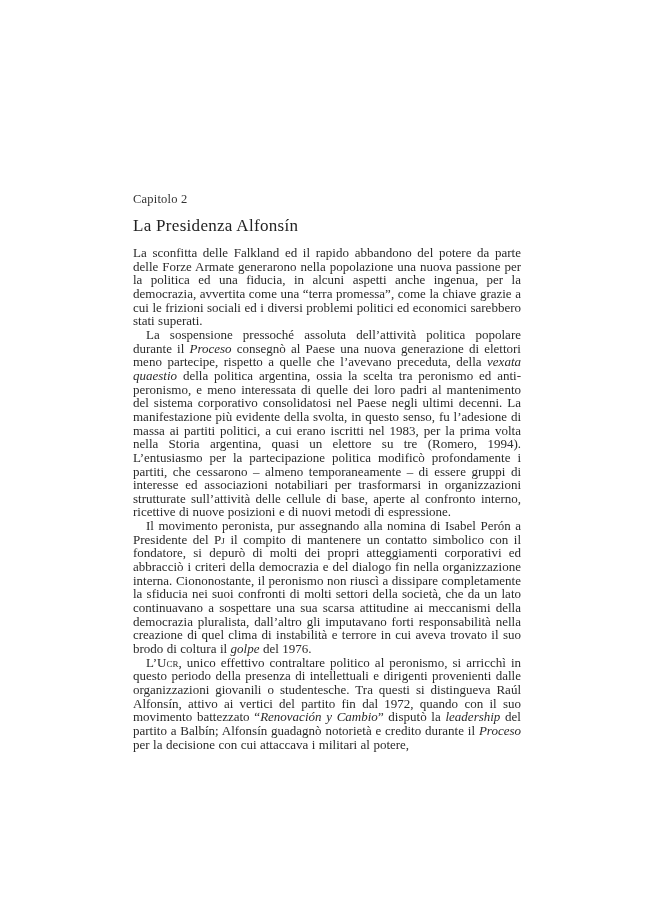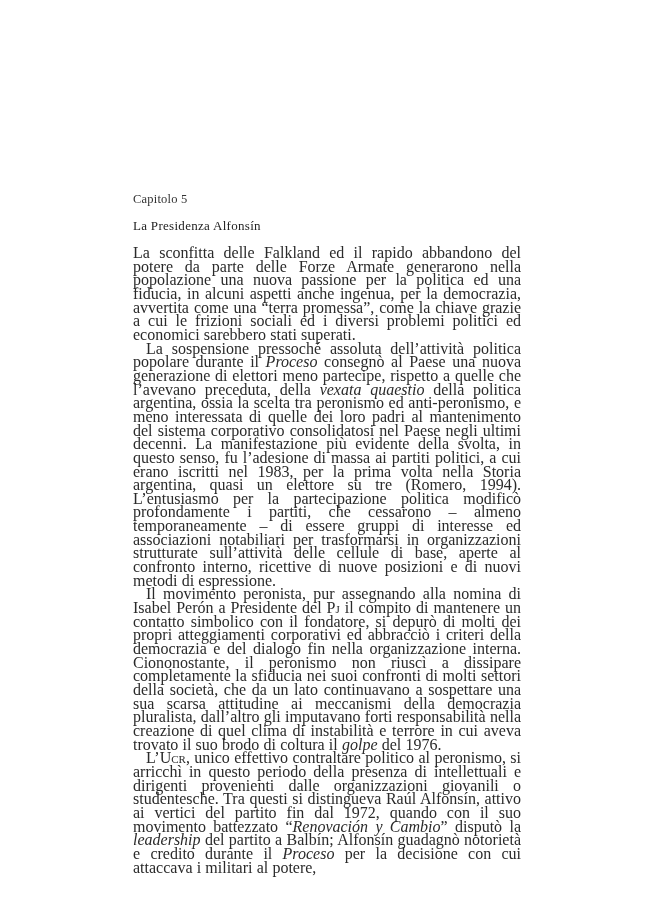--- a/index.html
+++ b/index.html
@@ -22,38 +22,38 @@
     top: 193px;
     width: 388px;
   }
   .kicker {
     font-size: 12.5px;
     line-height: 13px;
     letter-spacing: 0.2px;
     color: #333333;
   }
   .title {
-    font-size: 13px;
+    font-size: 17px;
     line-height: 21px;
     font-weight: normal;
     letter-spacing: 0.3px;
     margin: 9px 0 0 0;
     color: #222222;
   }
   .section {
     font-size: 13px;
     line-height: 15px;
     font-weight: normal;
     font-style: italic;
     margin: 61px 0 0 0;
     color: #2a2a2a;
   }
   .body {
     margin-top: 10px;
-    font-size: 16px;
+    font-size: 13px;
     line-height: 13.65px;
     text-align: justify;
     hyphens: auto;
     -webkit-hyphens: auto;
     word-spacing: 0.2px;
   }
   .body p {
     margin: 0;
     padding: 0;
   }
@@ -62,21 +62,21 @@
   }
   .sc {
     font-variant: small-caps;
   }
 </style>
 </head>
 <body>
 
 <div class="page">
   <div class="content">
-    <div class="kicker">Capitolo 5</div>
+    <div class="kicker">Capitolo 2</div>
     <h1 class="title">La Presidenza Alfonsín</h1>
     <div class="body" id="body-text">
         <p>La sconfitta delle Falkland ed il rapido abbandono del potere da parte delle Forze Armate generarono nella popolazione una nuova passione per la politica ed una fiducia, in alcuni aspetti anche ingenua, per la democrazia, avvertita come una “terra promessa”, come la chiave grazie a cui le frizioni sociali ed i diversi problemi politici ed economici sarebbero stati superati.</p>
         <p class="indent">La sospensione pressoché assoluta dell’attività politica popolare durante il <i>Proceso</i> consegnò al Paese una nuova generazione di elettori meno partecipe, rispetto a quelle che l’avevano preceduta, della <i>vexata quaestio</i> della politica argentina, ossia la scelta tra peronismo ed anti-peronismo, e meno interessata di quelle dei loro padri al mantenimento del sistema corporativo consolidatosi nel Paese negli ultimi decenni. La manifestazione più evidente della svolta, in questo senso, fu l’adesione di massa ai partiti politici, a cui erano iscritti nel 1983, per la prima volta nella Storia argentina, quasi un elettore su tre (Romero, 1994). L’entusiasmo per la partecipazione politica modificò profondamente i partiti, che cessarono – almeno temporaneamente – di essere gruppi di interesse ed associazioni notabiliari per trasformarsi in organizzazioni strutturate sull’attività delle cellule di base, aperte al confronto interno, ricettive di nuove posizioni e di nuovi metodi di espressione.</p>
         <p class="indent">Il movimento peronista, pur assegnando alla nomina di Isabel Perón a Presidente del P<span class="sc">j</span> il compito di mantenere un contatto simbolico con il fondatore, si depurò di molti dei propri atteggiamenti corporativi ed abbracciò i criteri della democrazia e del dialogo fin nella organizzazione interna. Ciononostante, il peronismo non riuscì a dissipare completamente la sfiducia nei suoi confronti di molti settori della società, che da un lato continuavano a sospettare una sua scarsa attitudine ai meccanismi della democrazia pluralista, dall’altro gli imputavano forti responsabilità nella creazione di quel clima di instabilità e terrore in cui aveva trovato il suo brodo di coltura il <i>golpe</i> del 1976.</p>
         <p class="indent">L’U<span class="sc">cr</span>, unico effettivo contraltare politico al peronismo, si arricchì in questo periodo della presenza di intellettuali e dirigenti provenienti dalle organizzazioni giovanili o studentesche. Tra questi si distingueva Raúl Alfonsín, attivo ai vertici del partito fin dal 1972, quando con il suo movimento battezzato “<i>Renovación y Cambio</i>” disputò la <i>leadership</i> del partito a Balbín; Alfonsín guadagnò notorietà e credito durante il <i>Proceso</i> per la decisione con cui attaccava i militari al potere,</p>
       </div>
   </div>
 </div>
 

